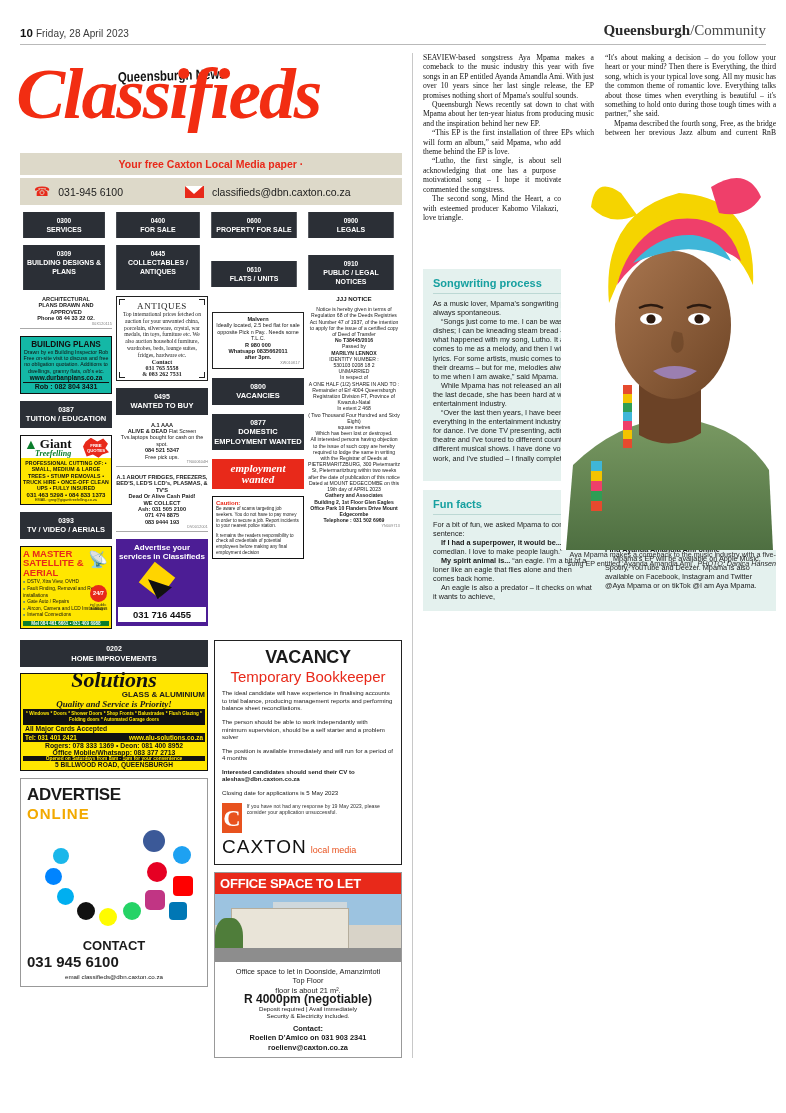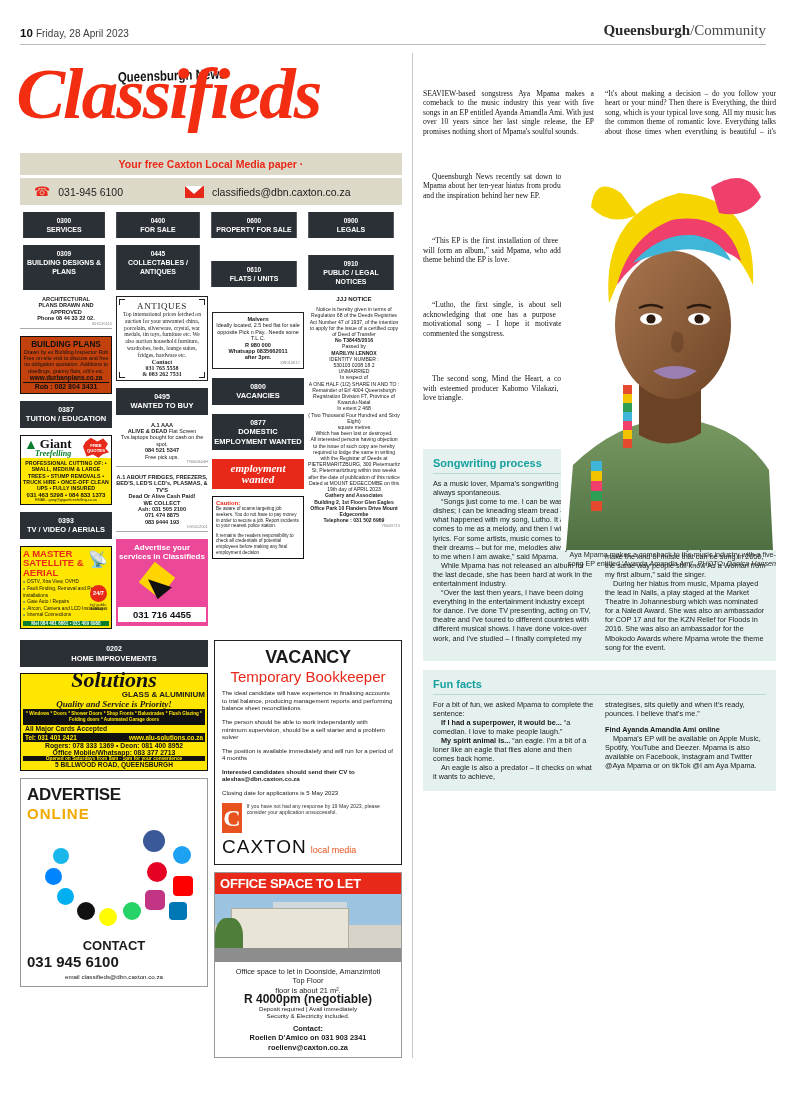--- a/index.html
+++ b/index.html
@@ -77,21 +77,21 @@
   .adcols { display:flex; gap:4px; margin-top:6px; }
   .adcol { width:92px; }
 
   .ad { margin-bottom:7px; }
   .ad-text { font-size:5.4px; line-height:6.4px; text-align:center; color:#1a1a1a; }
   .ad-text b { font-size:5.6px; }
   .ref { font-size:3.6px; color:#777; text-align:right; letter-spacing:.2px; }
   .rule { border-top:1px solid #aaa; margin:2px 0; }
 
   
-  .yellowbox { background:#c2410c; border:1px solid #111; padding:3px 2px; text-align:center; }
+  .yellowbox { background:#14b8a6; border:1px solid #111; padding:3px 2px; text-align:center; }
   .yellowbox .t { font-weight:bold; font-size:8.2px; color:#111; }
   .yellowbox .l { font-size:5.3px; line-height:6.3px; color:#111; }
   .yellowbox .url { font-weight:bold; font-size:6.4px; color:#111; }
   .yellowbox .rob { font-weight:bold; font-size:7px; color:#111; border-top:1px solid #111; margin-top:1px;}
 
   
   .antiques { border:1px solid #222; padding:4px 3px 3px; font-family:"Liberation Serif", serif;
               text-align:center; position:relative; }
   .antiques .t { font-size:9px; letter-spacing:.6px; }
   .antiques .l { font-size:5.6px; line-height:6.8px; }
@@ -127,21 +127,21 @@
   .msat .t { color:#e8291a; font-weight:bold; font-size:9.5px; line-height:9.5px; }
   .msat li { list-style:none; font-size:4.8px; line-height:5.8px; color:#111; }
   .msat li:before{ content:"\25CF"; color:#0b5bbd; font-size:3.6px; margin-right:2px; }
   .msat .dish { position:absolute; right:3px; top:3px; font-size:16px; color:#555;}
   .msat .badge { position:absolute; right:4px; top:38px; width:17px;height:17px;border-radius:50%;
                  background:#e8291a;color:#fff;font-size:5.6px;font-weight:bold;text-align:center;line-height:17px;}
   .msat .badgetxt{ position:absolute; right:2px; top:56px; font-size:3.8px; text-align:center; width:22px; line-height:4.4px;}
   .msat .foot { background:#0b7d2c; color:#fff; font-size:4.6px; font-weight:bold; text-align:center; margin-top:2px;}
 
   
-  .advserv { background:#ec4899; color:#fff; text-align:center; padding:4px 2px; }
+  .advserv { background:#4c1d95; color:#fff; text-align:center; padding:4px 2px; }
   .advserv .t { font-weight:bold; font-size:8px; line-height:9px; }
   .advserv .pencil { height:44px; position:relative; }
   .advserv .pencil .p1{position:absolute;left:26px;top:6px;width:26px;height:26px;background:#ffd400;
         transform:rotate(38deg);}
   .advserv .pencil .p2{position:absolute;left:30px;top:18px;width:24px;height:20px;background:#111;
         clip-path:polygon(0 0,100% 40%,40% 100%);}
   .advserv .num { background:#fff; color:#111; font-weight:bold; font-size:9.5px; padding:2px 0; margin-top:2px;}
 
   
   .empwanted { background:#e8291a; color:#fff; text-align:center;
@@ -213,21 +213,21 @@
   .office .big { font-weight:bold; font-size:12px; }
   .office .small { font-size:6.2px; line-height:7.6px; }
   .office .ct { font-weight:bold; font-size:7.4px; }
 
   
   .headline { font-size:30px; line-height:33px; font-weight:normal; color:#2b2b2b;
               letter-spacing:-.6px; margin-bottom:9px; }
   .artcols { display:flex; gap:11px; position:relative; }
   .artcol { width:176px; font-family:"Liberation Serif", serif; font-size:7.6px; line-height:9.4px;
             color:#111; text-align:justify; }
-  .artcol p { text-indent:9px;margin-top:36px; }
+  .artcol p { text-indent:9px; }
   .artcol p.first { text-indent:0; }
 
   .photo-wrap { position:absolute; right:0; top:0; width:215px; }
   .portrait { width:215px; height:415px; position:relative; overflow:hidden; }
   .caption { font-size:7.2px; line-height:9px; color:#2b2b2b; text-align:right;
              font-family:"Liberation Sans",sans-serif; }
   .caption em{ font-style:italic; }
 
   .shadebox { background:#e4f1ee; padding:8px 10px 9px; margin-top:9px; }
   .shadebox h3 { color:#17a0a0; font-size:11px; margin-bottom:4px; }

